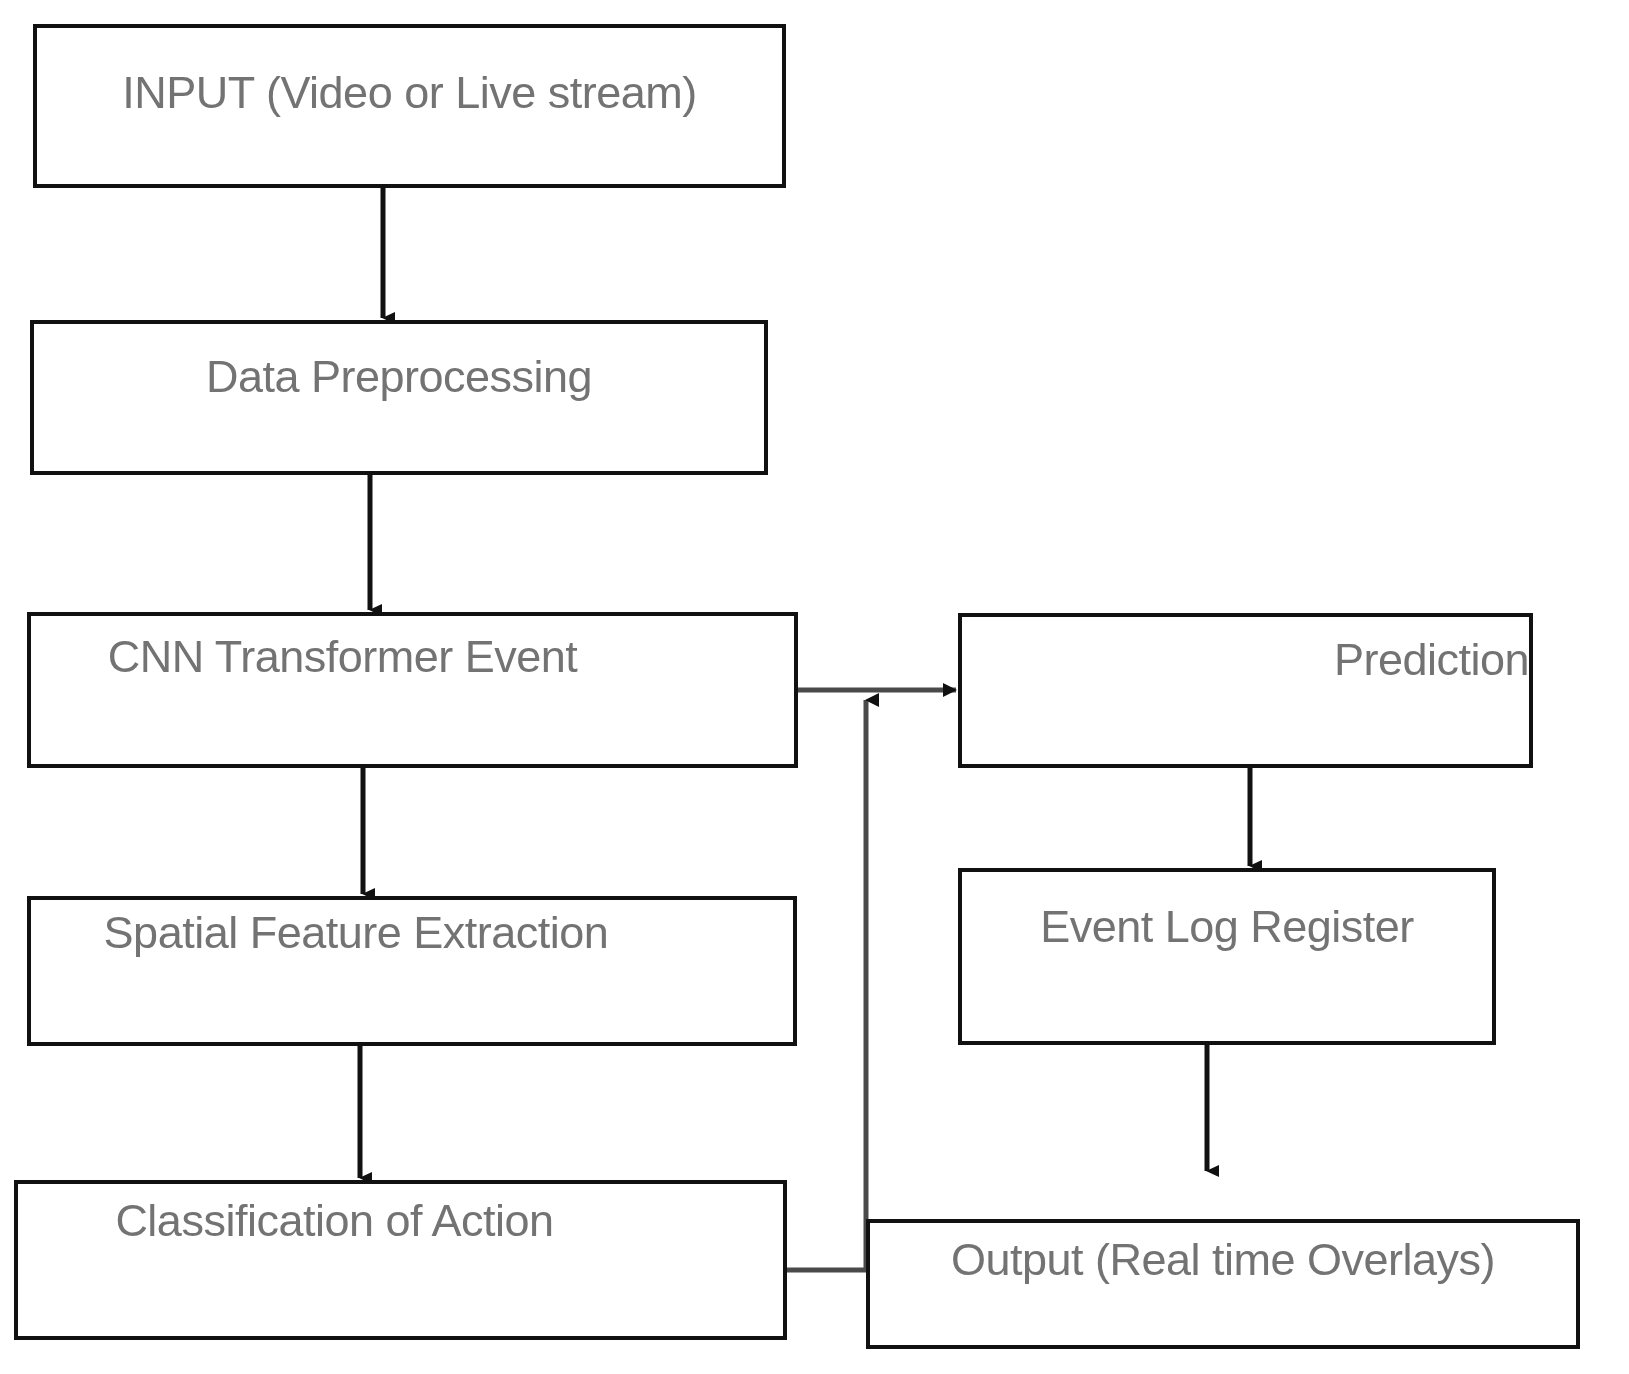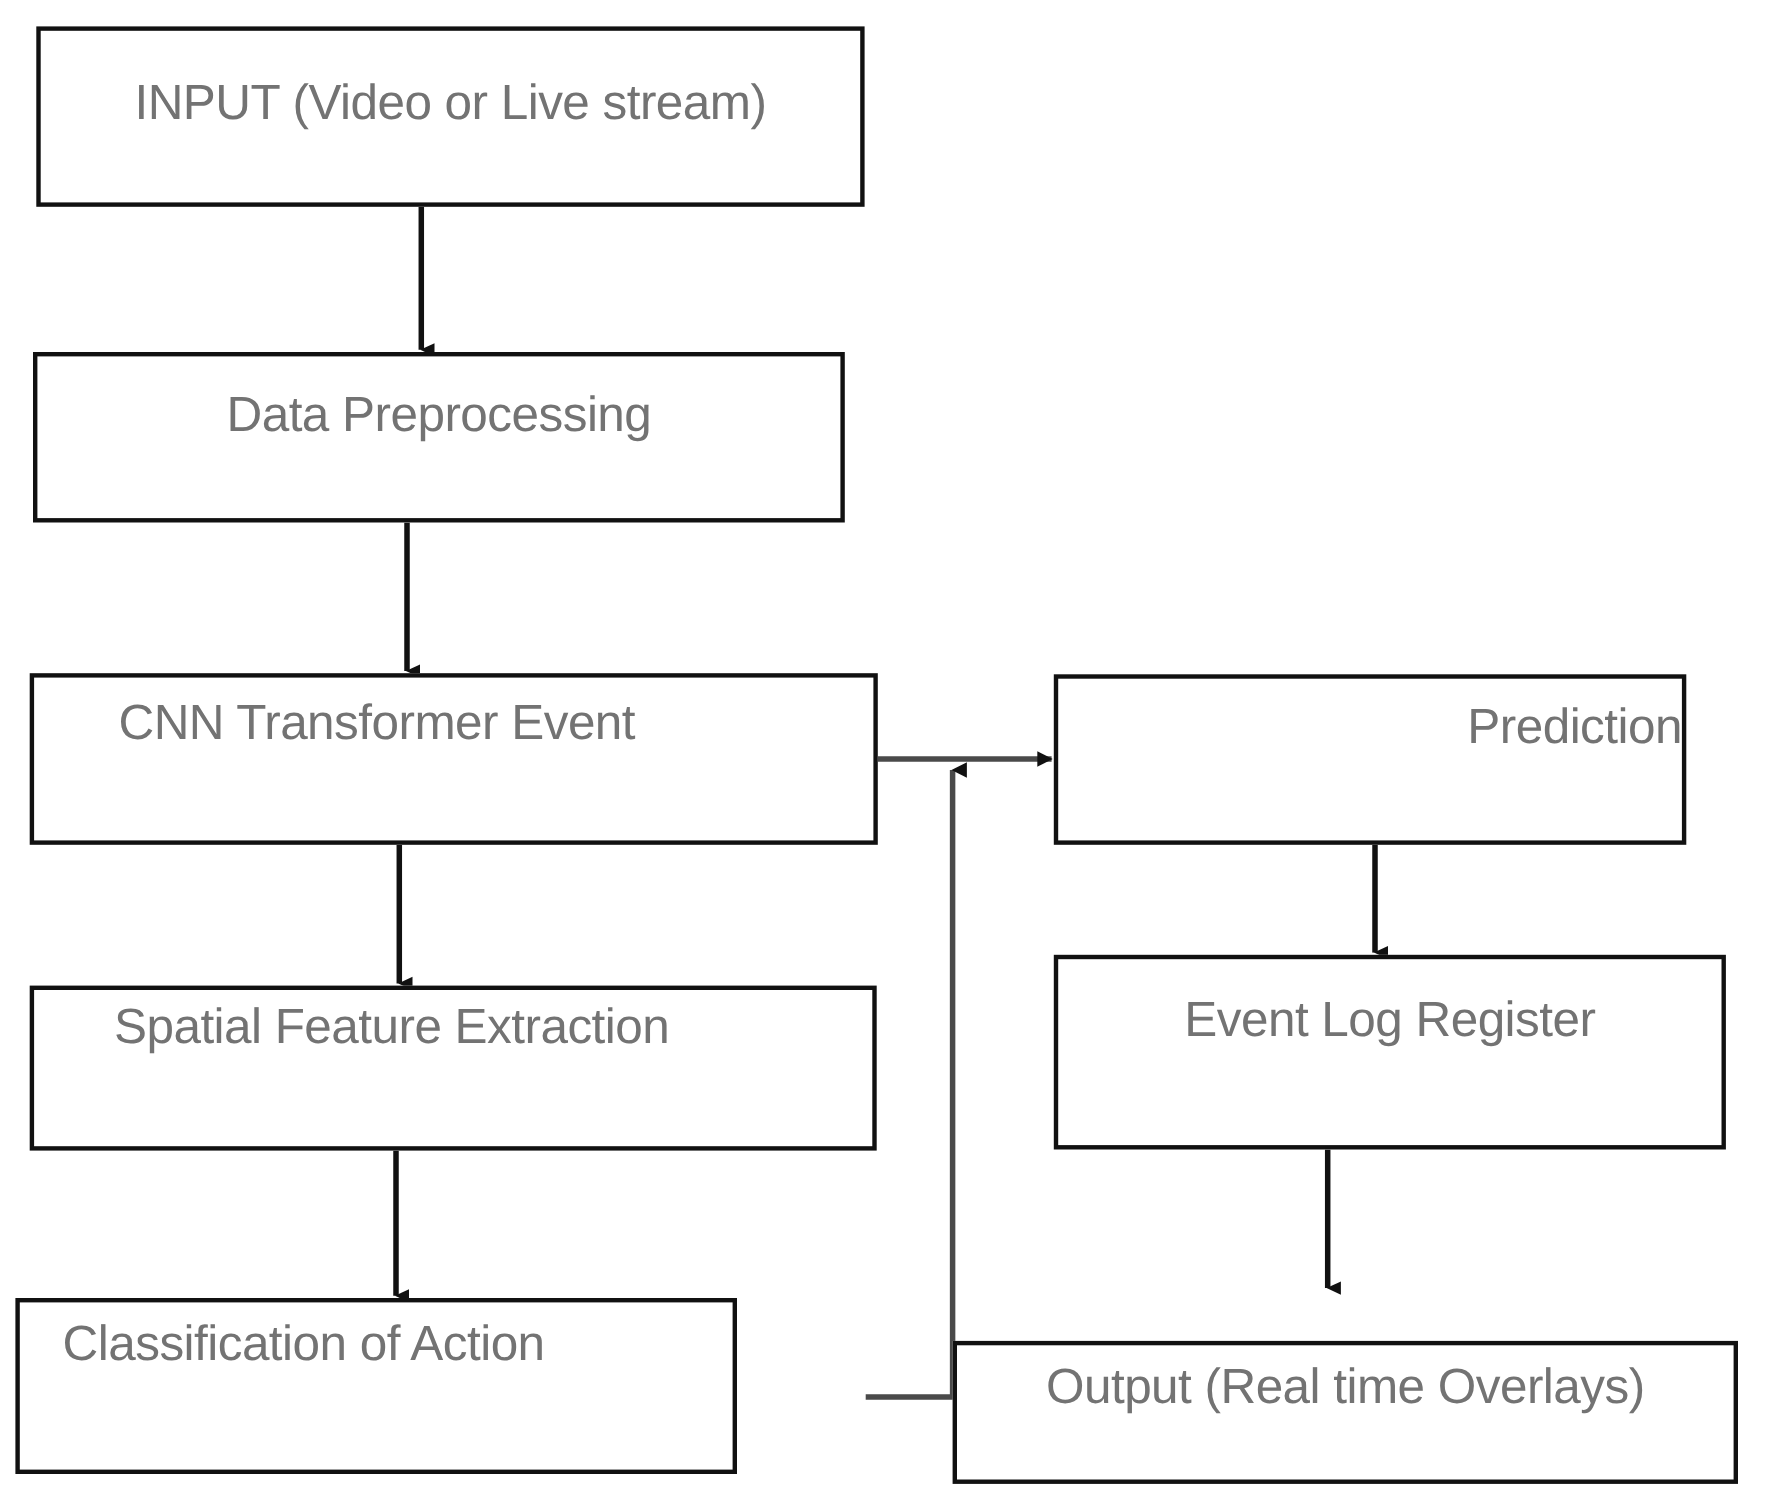--- a/index.html
+++ b/index.html
@@ -41,24 +41,24 @@
 
   #box-cnn        { left: 27px;  top: 612px;  width: 771px; height: 156px; }
   #box-cnn .box-label { padding-top: 18px; margin-right: 140px; }
 
   #box-prediction { left: 958px; top: 613px;  width: 575px; height: 155px; justify-content: flex-end; }
   #box-prediction .box-label { padding-top: 20px; }
 
   #box-spatial    { left: 27px;  top: 896px;  width: 770px; height: 150px; }
   #box-spatial .box-label { padding-top: 10px; margin-right: 112px; }
 
-  #box-eventlog   { left: 958px; top: 868px;  width: 611px; height: 177px; }
+  #box-eventlog   { left: 958px; top: 868px;  width: 538px; height: 177px; }
   #box-eventlog .box-label { padding-top: 32px; }
 
-  #box-classify   { left: 14px;  top: 1180px; width: 656px; height: 160px; }
+  #box-classify   { left: 14px;  top: 1180px; width: 773px; height: 160px; }
   #box-classify .box-label { padding-top: 14px; margin-right: 132px; }
 
   #box-output     { left: 866px; top: 1173px; width: 714px; height: 130px; margin-top: 46px; }
   #box-output .box-label { padding-top: 14px; }
 
   
   #connectors {
     position: absolute;
     left: 0; top: 0;
     width: 1629px;

